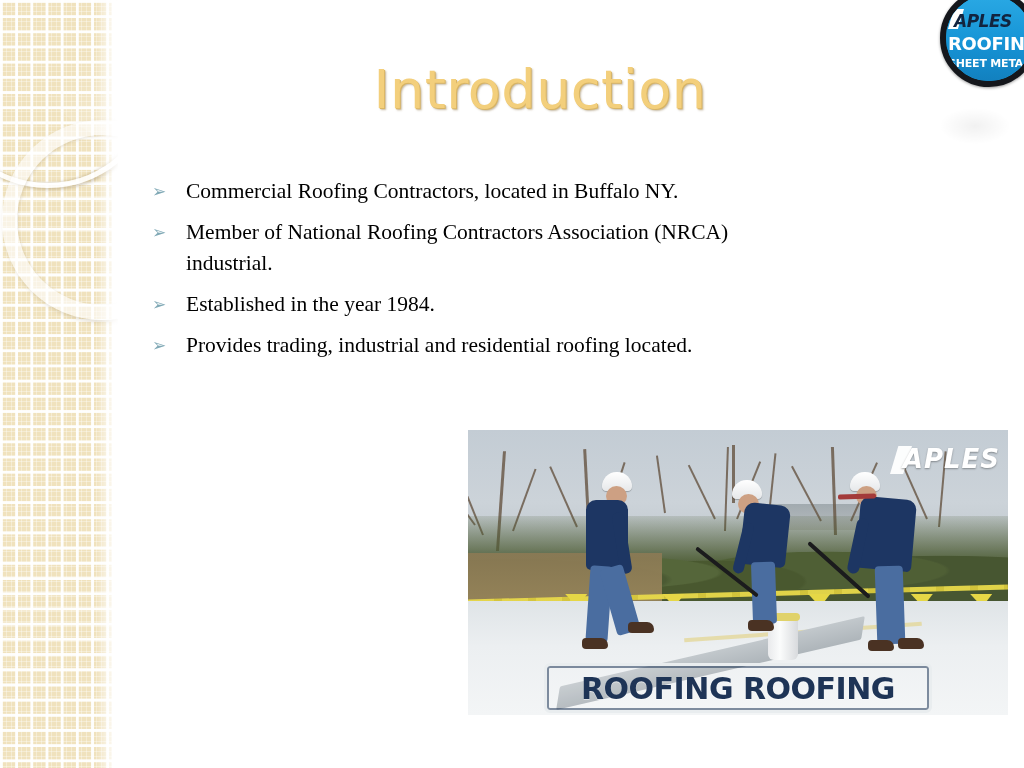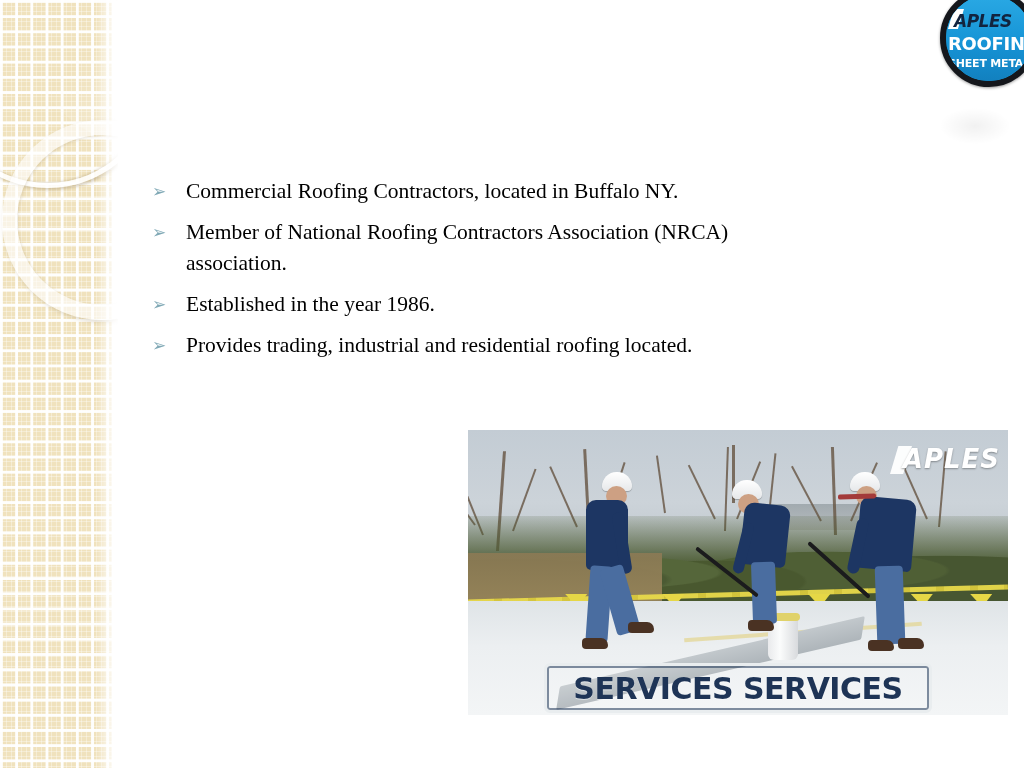--- a/index.html
+++ b/index.html
@@ -382,42 +382,43 @@
 <div class="slide">
 
   <div class="left-border">
     <div class="grid-fill"></div>
     <div class="ring-wedge"></div>
     <div class="ring ring-thin"></div>
     <div class="ring ring-thick"></div>
     <div class="grid-fade"></div>
   </div>
 
+  <div class="slide-title">Introduction</div>
 
   <div class="logo-badge">
     <div class="logo-inner"></div>
     <div class="logo-mark"></div>
     <div class="logo-aples">APLES</div>
     <div class="logo-roofing">ROOFING</div>
     <div class="logo-sheet">SHEET METAL</div>
   </div>
   <div class="logo-smudge"></div>
 
   <div class="bullets">
     <div class="bullet-row">
       <span class="bullet-glyph">➢</span>
       <span class="bullet-text">Commercial Roofing Contractors, located in Buffalo NY.</span>
     </div>
     <div class="bullet-row">
       <span class="bullet-glyph">➢</span>
-      <span class="bullet-text">Member of National Roofing Contractors Association (NRCA) association.</span>
+      <span class="bullet-text">Member of National Roofing Contractors Association (NRCA) industrial.</span>
     </div>
     <div class="bullet-row">
       <span class="bullet-glyph">➢</span>
-      <span class="bullet-text">Established in the year 1986.</span>
+      <span class="bullet-text">Established in the year 1984.</span>
     </div>
     <div class="bullet-row">
       <span class="bullet-glyph">➢</span>
       <span class="bullet-text">Provides trading, industrial and residential roofing located.</span>
     </div>
   </div>
 
   <div class="photo">
     <div class="ph-sky"></div>
     <div class="ph-hills"></div>
@@ -486,17 +487,17 @@
       <div class="boot" style="left:18px;top:168px;"></div>
       <div class="boot" style="left:48px;top:166px;"></div>
       <div class="tool" style="left:-52px;top:96px;width:82px;transform:rotate(42deg);"></div>
       <div class="tool-head" style="left:-12px;top:22px;transform:rotate(-2deg);"></div>
     </div>
 
     <div class="ph-watermark-mark"></div>
     <div class="ph-watermark">APLES</div>
 
     <div class="ph-banner">
-      <span class="ph-banner-text">SERVICES SERVICES</span>
+      <span class="ph-banner-text">ROOFING ROOFING</span>
     </div>
   </div>
 
 </div>
 
 </body></html>

